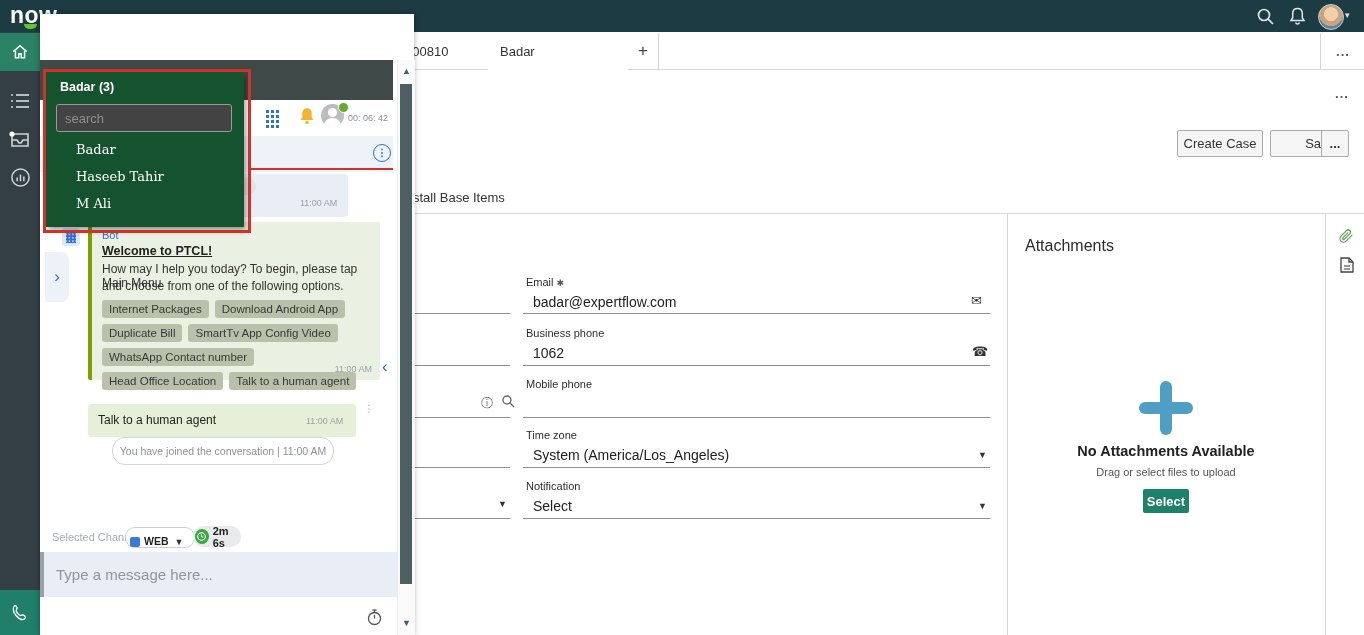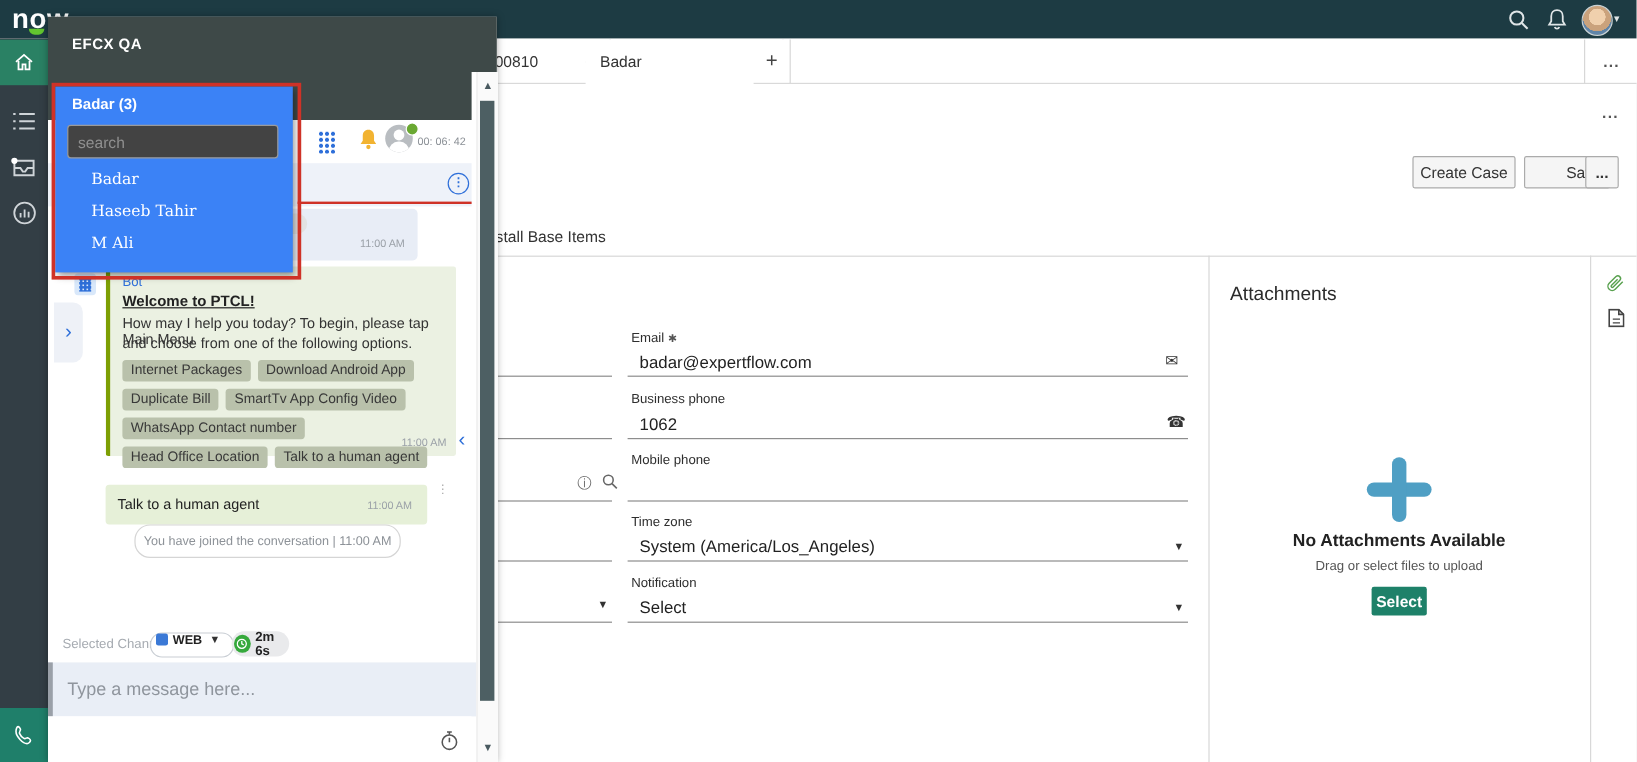--- a/index.html
+++ b/index.html
@@ -31,34 +31,34 @@
   
   .plus-bar{background:#4f9fc4;border-radius:6px;}
   
   #overlay{left:40px;top:14px;width:374px;height:621px;background:#fff;z-index:10;box-shadow:0 0 6px rgba(0,0,0,.35);}
   .dark{background:#3e4948;}
   .chip{background:#b9c1ab;color:#383838;font-size:11.5px;padding:3px 7px;border-radius:3px;white-space:nowrap;}
   .msg-time{font-size:9px;color:#9ba1a8;}
   .dots-grid{background-image:radial-gradient(#2e6fd9 1.5px,transparent 1.9px);background-size:5px 5px;}
   .blue{color:#2e6fd9;}
   
-  #dropdown{left:46px;top:72px;width:198px;height:155px;background:#3b82f6;z-index:20;
+  #dropdown{left:46px;top:72px;width:198px;height:155px;background:#14532d;z-index:20;
             box-shadow:2px 3px 6px rgba(0,0,0,.4);}
   #dropdown .ddtitle{color:#fff;font-weight:bold;font-size:12.5px;}
   #ddsearch{background:#434343;border:1px solid #9a9a9a;border-radius:3px;color:#ddd;
             font-size:13px;padding:0 8px;outline:none;}
   #ddsearch::placeholder{color:#8f8f8f;}
   .dd-item{color:#fff;font-family:"DejaVu Serif","Liberation Serif",serif;font-size:13px;cursor:pointer;}
   .red-annot{border:3px solid #cf3227;z-index:30;}
   
   #chatinput{background:transparent;border:none;outline:none;width:320px;font-size:15px;color:#555;
              font-family:"Liberation Sans",sans-serif;}
   #chatinput::placeholder{color:#8f959d;}
   .scroll-arrow{font-size:9px;color:#4a5a60;}
-  .pill{border:1px solid #c9ced4;border-radius:10px;background:#fff;display:flex;align-items:flex-start;}
+  .pill{border:1px solid #c9ced4;border-radius:10px;background:#fff;display:flex;align-items:flex-end;}
 </style>
 </head>
 <body>
 
 <div id="app">
 
   <div class="abs" id="topbar">
     <div class="abs logo" style="left:10px;top:2px;">now</div>
     <div class="abs logo-dot" style="left:24px;top:24px;"></div>
     <div class="abs" style="left:1256px;top:7px;">
@@ -211,23 +211,20 @@
     <svg width="14" height="16" viewBox="0 0 14 16">
         <path d="M1 1h8l4 4v10H1z" fill="none" stroke="#444" stroke-width="1.3"></path>
         <path d="M9 1v4h4" fill="none" stroke="#444" stroke-width="1.3"></path>
         <line x1="4" y1="9" x2="10" y2="9" stroke="#444" stroke-width="1.1"></line>
         <line x1="4" y1="12" x2="10" y2="12" stroke="#444" stroke-width="1.1"></line>
       </svg>
   </div>
 
   <div class="abs" id="overlay">
 
-    <div class="abs dark" style="left:0;top:0;width:374px;height:46px;">
-      <div class="abs" style="left:20px;top:16px;color:#fff;font-weight:bold;font-size:12.5px;letter-spacing:.4px;">EFCX QA</div>
-    </div>
 
     <div class="abs dark" style="left:0;top:46px;width:353px;height:40px;"></div>
 
     <div class="abs" style="left:0;top:86px;width:353px;height:36px;background:#fff;">
       <div class="abs dots-grid" style="left:225px;top:9px;width:15px;height:19px;"></div>
       <div class="abs" style="left:258px;top:6px;">
         <svg width="18" height="21" viewBox="0 0 18 21">
             <path d="M9 2.2c-3 0-4.7 2.2-4.7 4.9v4.2L2.5 14h13l-1.8-2.7V7.1c0-2.7-1.7-4.9-4.7-4.9z" fill="#f2b331"></path>
             <circle cx="9" cy="16.5" r="1.8" fill="#f2b331"></circle>
           </svg>

